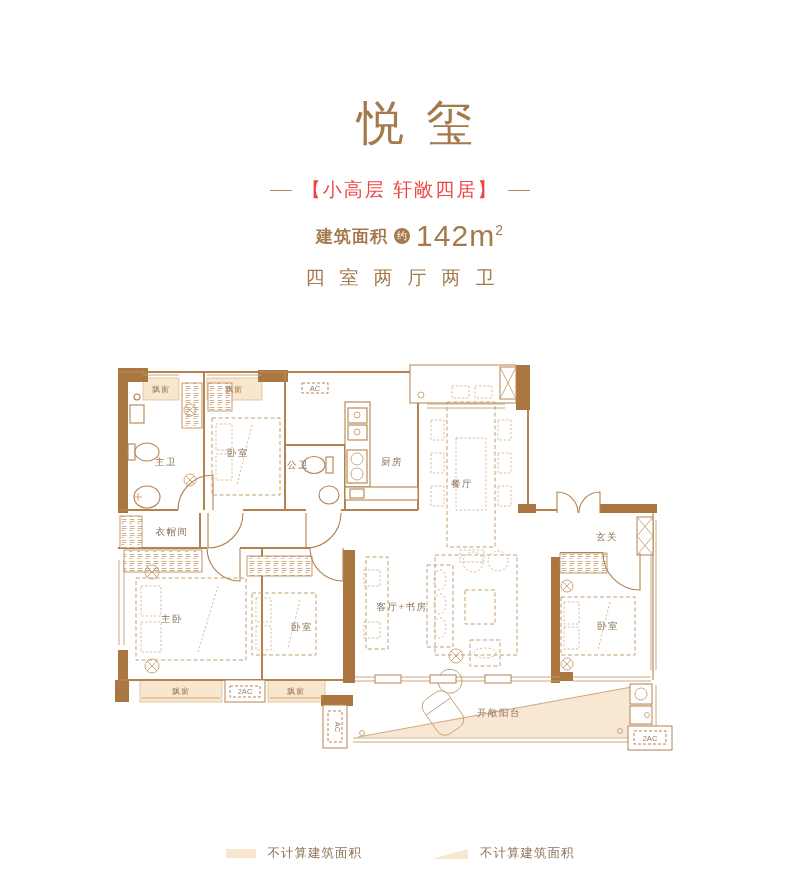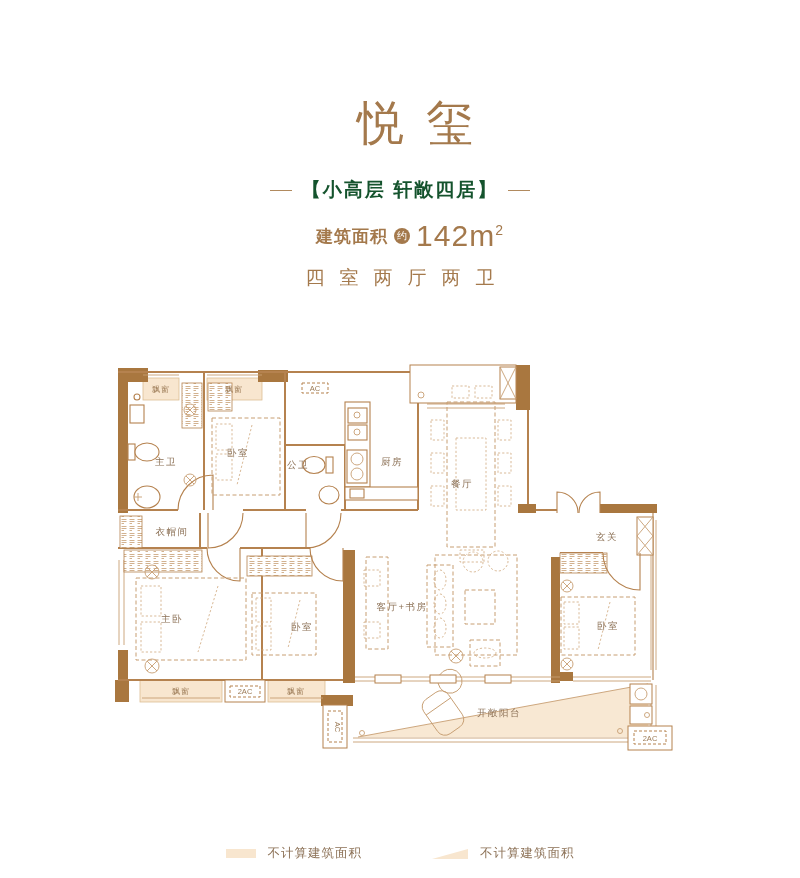--- a/index.html
+++ b/index.html
@@ -4,21 +4,21 @@
 <style>
   html,body{margin:0;padding:0;background:#fff;}
   .page{position:relative;width:800px;height:878px;background:#ffffff;overflow:hidden;
         font-family:"Liberation Sans",sans-serif;}
   
   .hdr{position:absolute;top:0;left:0;width:100%;text-align:center;color:#a4794c;}
   .title{margin:92px 0 0 0;font-family:"Liberation Serif","DejaVu Serif",serif;
          font-size:47px;font-weight:500;letter-spacing:22px;text-indent:22px;color:#a4794c;padding-left:30px;}
   .subrow{margin-top:22px;display:flex;align-items:center;justify-content:center;gap:10px;}
   .rule{display:inline-block;width:22px;height:1px;background:#b18a5e;}
-  .subtitle{font-size:19px;letter-spacing:2px;color:#14532d;font-weight:700;}
+  .subtitle{font-size:19px;letter-spacing:2px;color:#ef4444;font-weight:400;}
   .arearow{margin-top:16px;display:flex;align-items:center;justify-content:center;gap:6px;color:#a4794c;padding-left:20px;}
   .arealabel{font-size:17px;font-weight:700;letter-spacing:1px;}
   .approx{display:inline-flex;align-items:center;justify-content:center;width:16px;height:16px;
           border-radius:50%;background:#a4794c;color:#fff;font-size:10px;}
   .areaval{font-size:30px;font-weight:400;letter-spacing:1px;}
   .areaval sup{font-size:14px;}
   .layoutrow{margin-top:12px;font-size:19px;letter-spacing:15px;text-indent:15px;color:#a4794c;font-weight:500;}
   
   .plan{position:absolute;top:350px;left:0;}
   .wall{fill:#a9773f;}

